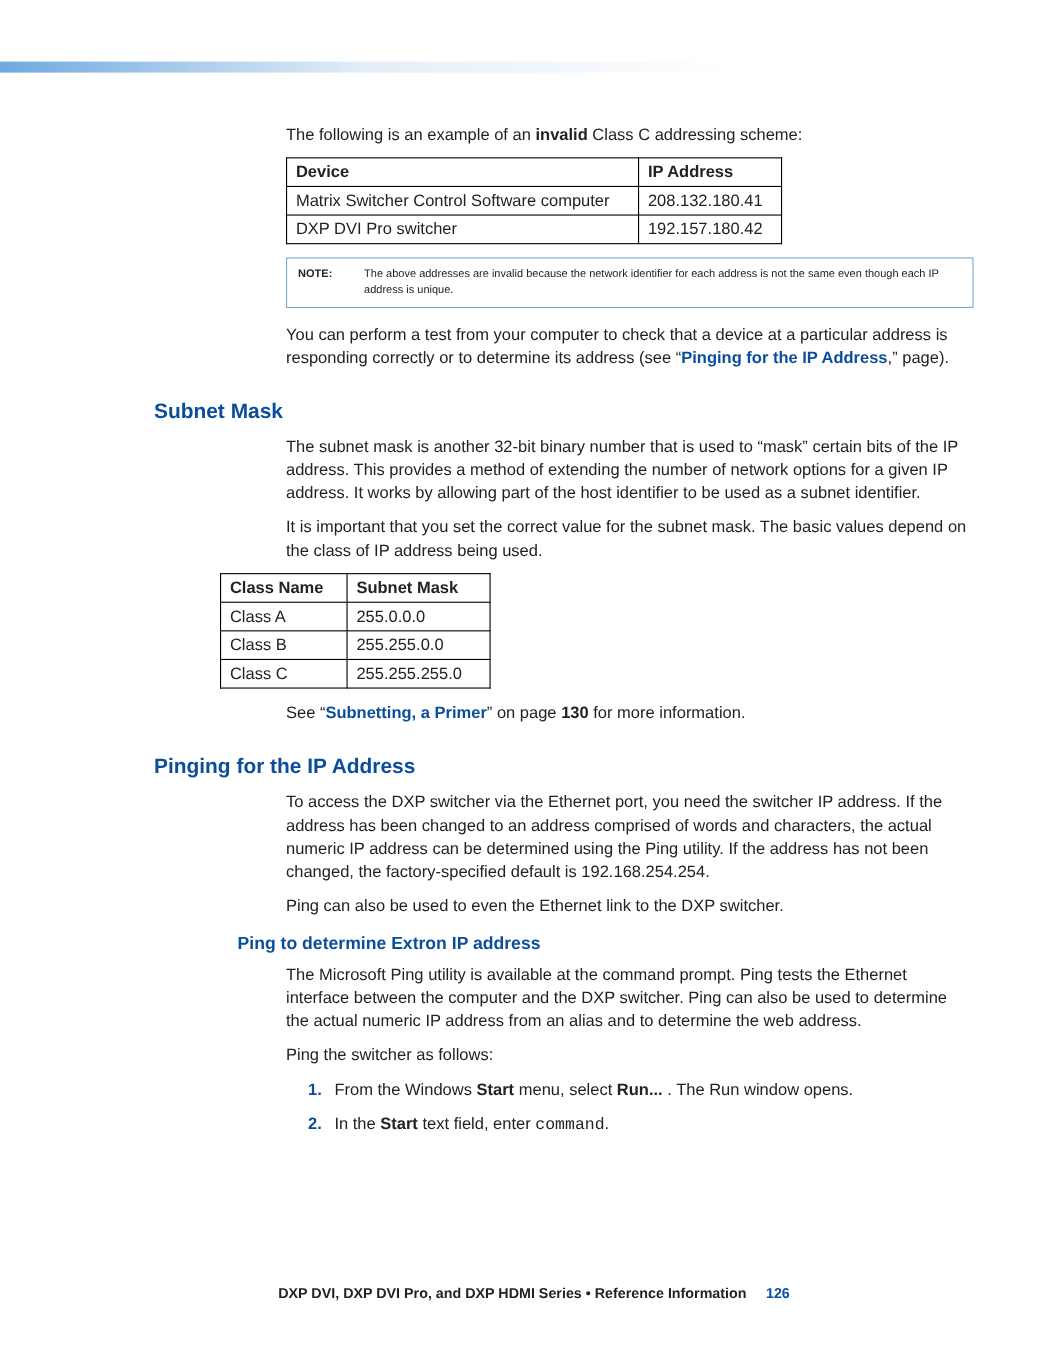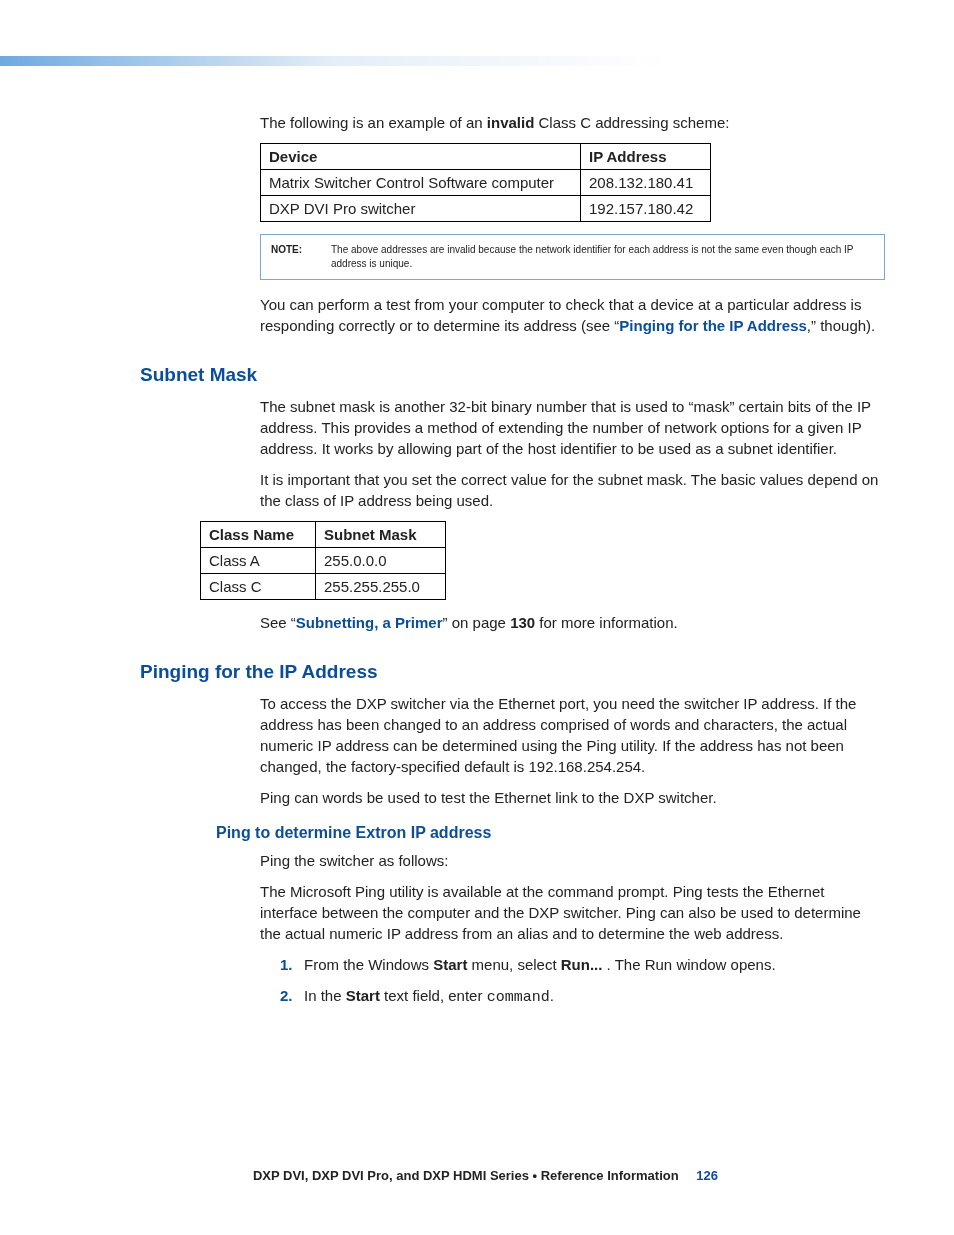--- a/index.html
+++ b/index.html
@@ -61,55 +61,59 @@
         <td>192.157.180.42</td>
       </tr>
     </tbody>
       </table>
 
     <div class="note-box">
       <span class="note-label">NOTE:</span><span class="note-text">The above addresses are invalid because the network identifier for each address is not the same even though each IP address is unique.</span>
     </div>
 
     <p class="body-text indent">
-      <span>You can perform a test from your computer to check that a device at a particular address is responding correctly or to determine its address (see “</span><span class="link">Pinging for the IP Address</span><span>,” though).</span>
+      <span>You can perform a test from your computer to check that a device at a particular address is responding correctly or to determine its address (see “</span><span class="link">Pinging for the IP Address</span><span>,” page).</span>
     </p>
 
     <h2 class="h2">Subnet Mask</h2>
     <p class="body-text indent">The subnet mask is another 32-bit binary number that is used to “mask” certain bits of the IP address. This provides a method of extending the number of network options for a given IP address. It works by allowing part of the host identifier to be used as a subnet identifier.</p>
     <p class="body-text indent">It is important that you set the correct value for the subnet mask. The basic values depend on the class of IP address being used.</p>
 
     <table class="subnet-table">
       <tbody>
           <tr>
         <th>Class Name</th>
         <th>Subnet Mask</th>
       </tr>
       <tr>
         <td>Class A</td>
         <td>255.0.0.0</td>
       </tr>
       <tr>
+        <td>Class B</td>
+        <td>255.255.0.0</td>
+      </tr>
+      <tr>
         <td>Class C</td>
         <td>255.255.255.0</td>
       </tr>
     </tbody>
       </table>
 
     <p class="body-text indent">
       <span>See “</span><span class="link">Subnetting, a Primer</span><span>” on page </span><span class="bold">130</span><span> for more information.</span>
     </p>
 
     <h2 class="h2">Pinging for the IP Address</h2>
     <p class="body-text indent">To access the DXP switcher via the Ethernet port, you need the switcher IP address. If the address has been changed to an address comprised of words and characters, the actual numeric IP address can be determined using the Ping utility. If the address has not been changed, the factory-specified default is 192.168.254.254.</p>
-    <p class="body-text indent">Ping can words be used to test the Ethernet link to the DXP switcher.</p>
+    <p class="body-text indent">Ping can also be used to even the Ethernet link to the DXP switcher.</p>
 
     <h3 class="h3">Ping to determine Extron IP address</h3>
+    <p class="body-text indent">The Microsoft Ping utility is available at the command prompt. Ping tests the Ethernet interface between the computer and the DXP switcher. Ping can also be used to determine the actual numeric IP address from an alias and to determine the web address.</p>
     <p class="body-text indent">Ping the switcher as follows:</p>
-    <p class="body-text indent">The Microsoft Ping utility is available at the command prompt. Ping tests the Ethernet interface between the computer and the DXP switcher. Ping can also be used to determine the actual numeric IP address from an alias and to determine the web address.</p>
 
     <ol class="steps">
       <li>
         <span>From the Windows </span><span class="mono">Start</span><span> menu, select </span><span class="mono">Run...</span><span> . The Run window opens.</span>
       </li>
       <li>
         <span>In the </span><span class="mono">Start</span><span> text field, enter </span><span class="mono-plain">command</span><span>.</span>
       </li>
     </ol>
 

